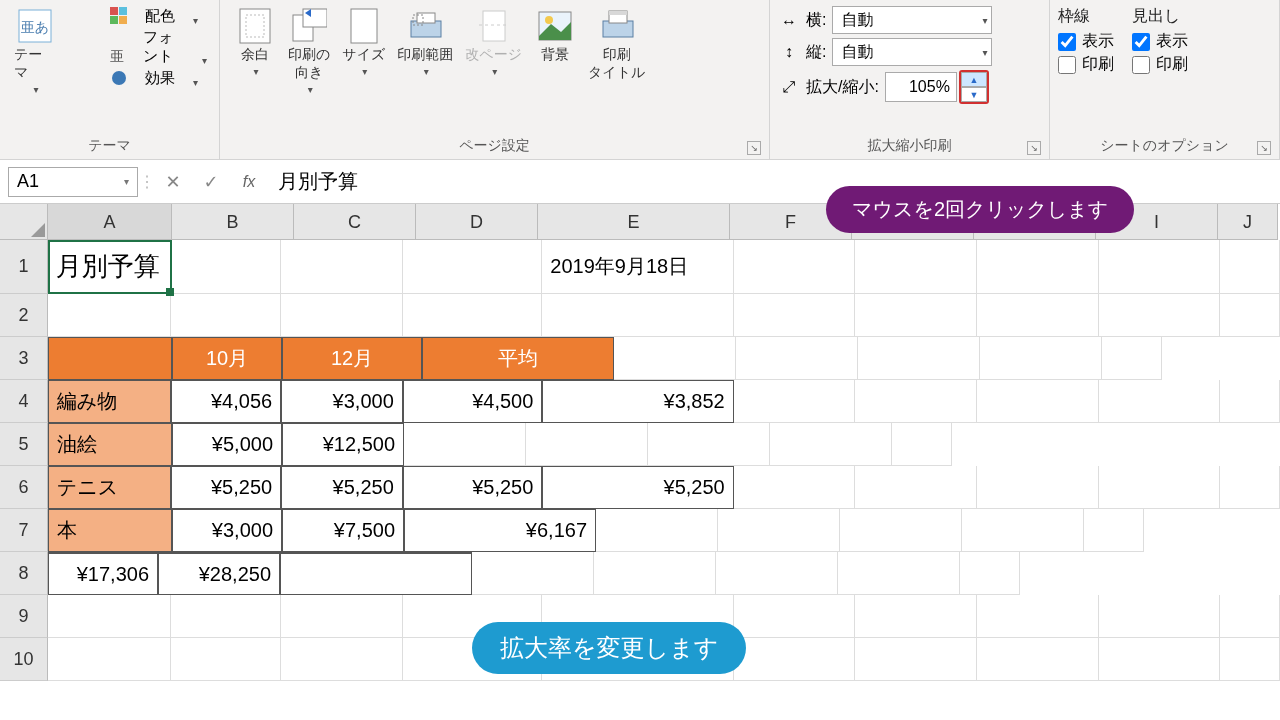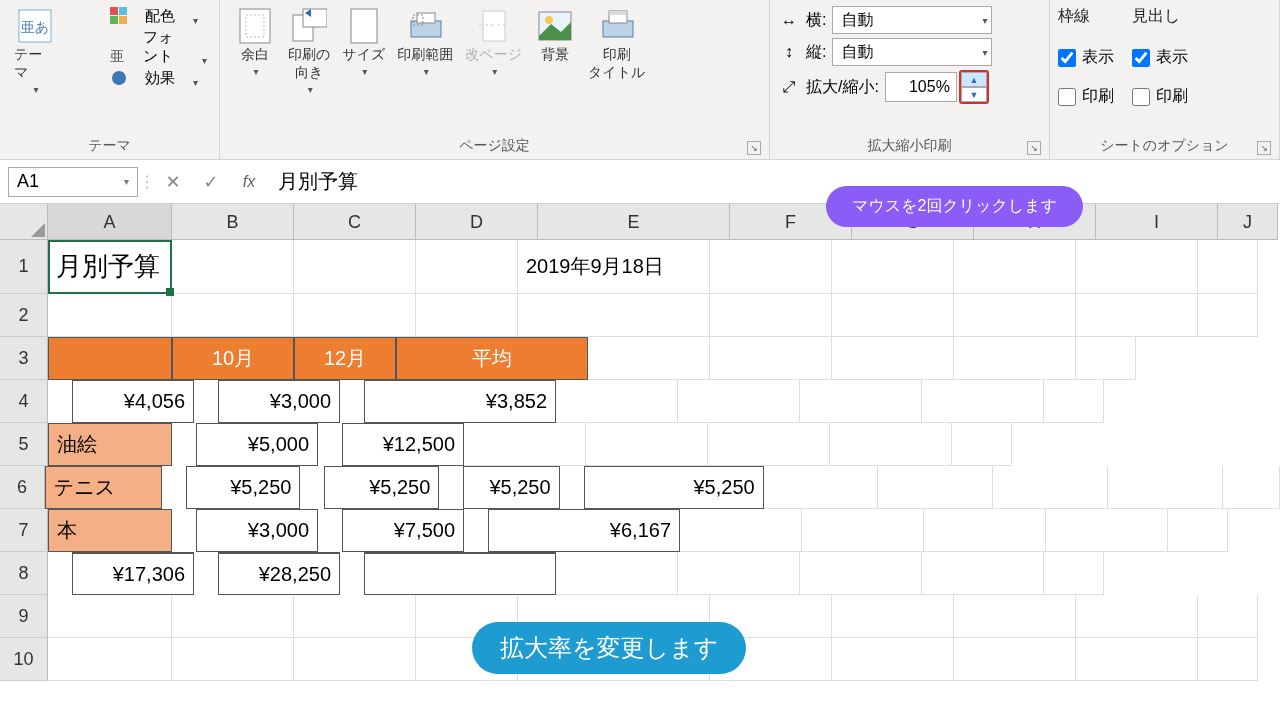--- a/index.html
+++ b/index.html
@@ -22,21 +22,21 @@
 .scale-group .field-row { display: flex; align-items: center; gap: 6px; font-size: 16px; margin: 2px 0; }
 .field-row .icn { width: 22px; display: flex; justify-content: center; }
 .selectish { border: 1px solid #aaa; background: #fff; height: 28px; display: flex; align-items: center; padding: 0 4px 0 8px; font-size: 16px; }
 .selectish.wide { width: 160px; justify-content: space-between; }
 .spin { display: flex; align-items: center; }
 .spin input { border: 1px solid #aaa; height: 30px; width: 72px; text-align: right; padding: 0 6px; font-size: 16px; }
 .spin-btns { display:flex; flex-direction:column; border: 2px solid #d13030; border-radius: 3px; margin-left: 2px; }
 .spin-btns .sb { width: 26px; height: 15px; background: #fff; border: 1px solid #aaa; font-size: 9px; display:flex; align-items:center; justify-content:center; color:#2a6ac9;}
 .spin-btns .sb:first-child { background: #cde6ff; }
 
-.opts-group .opt-col { display: flex; flex-direction: column; gap: 18px; font-size: 16px; }
+.opts-group .opt-col { display: flex; flex-direction: column; gap: 2px; font-size: 16px; }
 .opts-group .opt-hdr { font-size: 16px; color: #222; margin-bottom: 2px; }
 .opts-group .opt-row { display:flex; align-items:center; gap:6px;}
 .opts-group input[type=checkbox] { width:18px; height:18px; }
 
 
 .fbar { display:flex; align-items:center; height:44px; border-bottom:1px solid #ccc; padding:0 8px; gap:4px; }
 .namebox { border:1px solid #aaa; width:130px; height:30px; display:flex; align-items:center; padding:0 8px; font-size:18px; justify-content:space-between; }
 .namebox .dd-arrow { color:#777; }
 .fbar .sep { width:10px; height:30px; display:flex; align-items:center; justify-content:center; color:#bbb; }
 .fbar .fb-btn { width:34px; height:30px; display:flex; align-items:center; justify-content:center; color:#888; font-size:18px; }
@@ -53,35 +53,35 @@
 .ch.B,.ch.C,.ch.D { width:122px; }
 .ch.E { width:192px; }
 .ch.F,.ch.G,.ch.H,.ch.I { width:122px; }
 .ch.J { width:60px; }
 
 .rows { display:flex; flex-direction:column; }
 .rw { display:flex; }
 .rh { width:48px; background:#e6e6e6; border-right:1px solid #bbb; border-bottom:1px solid #ccc; text-align:center; font-size:18px; color:#333; display:flex; align-items:center; justify-content:center; }
 .cell { border-right:1px solid #ddd; border-bottom:1px solid #ddd; font-size:20px; padding:0 8px; display:flex; align-items:center; background:#fff; }
 .cell .txt { white-space: nowrap; }
-.cA{width:124px}.cB{width:122px}.cC{width:122px}.cD{width:102px}.cE{width:192px}.cF{width:122px}.cG{width:122px}.cH{width:122px}.cI{width:122px}.cJ{width:60px}
+.cA{width:124px}.cB{width:110px}.cC{width:122px}.cD{width:140px}.cE{width:192px}.cF{width:122px}.cG{width:122px}.cH{width:122px}.cI{width:122px}.cJ{width:60px}
 
 .r1 { height:54px; }
 .rdef { height:43px; }
 
 .sel { position:absolute; border:2px solid #1f7246; left:48px; top:0; width:124px; height:54px; pointer-events:none; }
 .sel::after { content:""; position:absolute; right:-4px; bottom:-4px; width:8px; height:8px; background:#1f7246; }
 
 .tbl-hdr { background:#ed7d31!important; color:#fff; justify-content:center; border:1px solid #555; }
 .tbl-rowhdr { background:#f4b084!important; border:1px solid #555; }
-.tbl-cell { border:1px solid #555; justify-content:flex-end;margin-left:24px; }
+.tbl-cell { border:1px solid #555; justify-content:flex-end; }
 .tbl-bottom { border-top:2px solid #555; }
 
 
-.callout1 { position:absolute; left:826px; top:186px; background:#8b5cf6; color:#fff; font-size:16px; padding:10px 26px; border-radius:28px; z-index:10; }
+.callout1 { position:absolute; left:826px; top:186px; background:#701a75; color:#fff; font-size:20px; padding:10px 26px; border-radius:28px; z-index:10; }
 .callout2 { position:absolute; left:472px; top:622px; background:#1e9bd0; color:#fff; font-size:24px; padding:10px 28px; border-radius:30px; z-index:10; }
 
 svg { display:block; }
 </style>
 </head>
 <body>
 
 <div class="ribbon">
 
   <div class="ribbon-group" style="width:220px">
@@ -344,25 +344,31 @@
           <span>平均</span>
         </div>
       <div class="cell cF"></div>
         <div class="cell cG"></div>
         <div class="cell cH"></div>
         <div class="cell cI"></div>
         <div class="cell cJ"></div>
     </div>
     <div class="rw rdef">
       <div class="rh">4</div>
+      <div class="cell cA tbl-rowhdr">
+          <span>編み物</span>
+        </div>
       <div class="cell cB tbl-cell">
           <span>¥4,056</span>
         </div>
       <div class="cell cC tbl-cell">
           <span>¥3,000</span>
+        </div>
+      <div class="cell cD tbl-cell">
+          <span>¥4,500</span>
         </div>
       <div class="cell cE tbl-cell">
           <span>¥3,852</span>
         </div>
       <div class="cell cF"></div>
         <div class="cell cG"></div>
         <div class="cell cH"></div>
         <div class="cell cI"></div>
         <div class="cell cJ"></div>
     </div>

